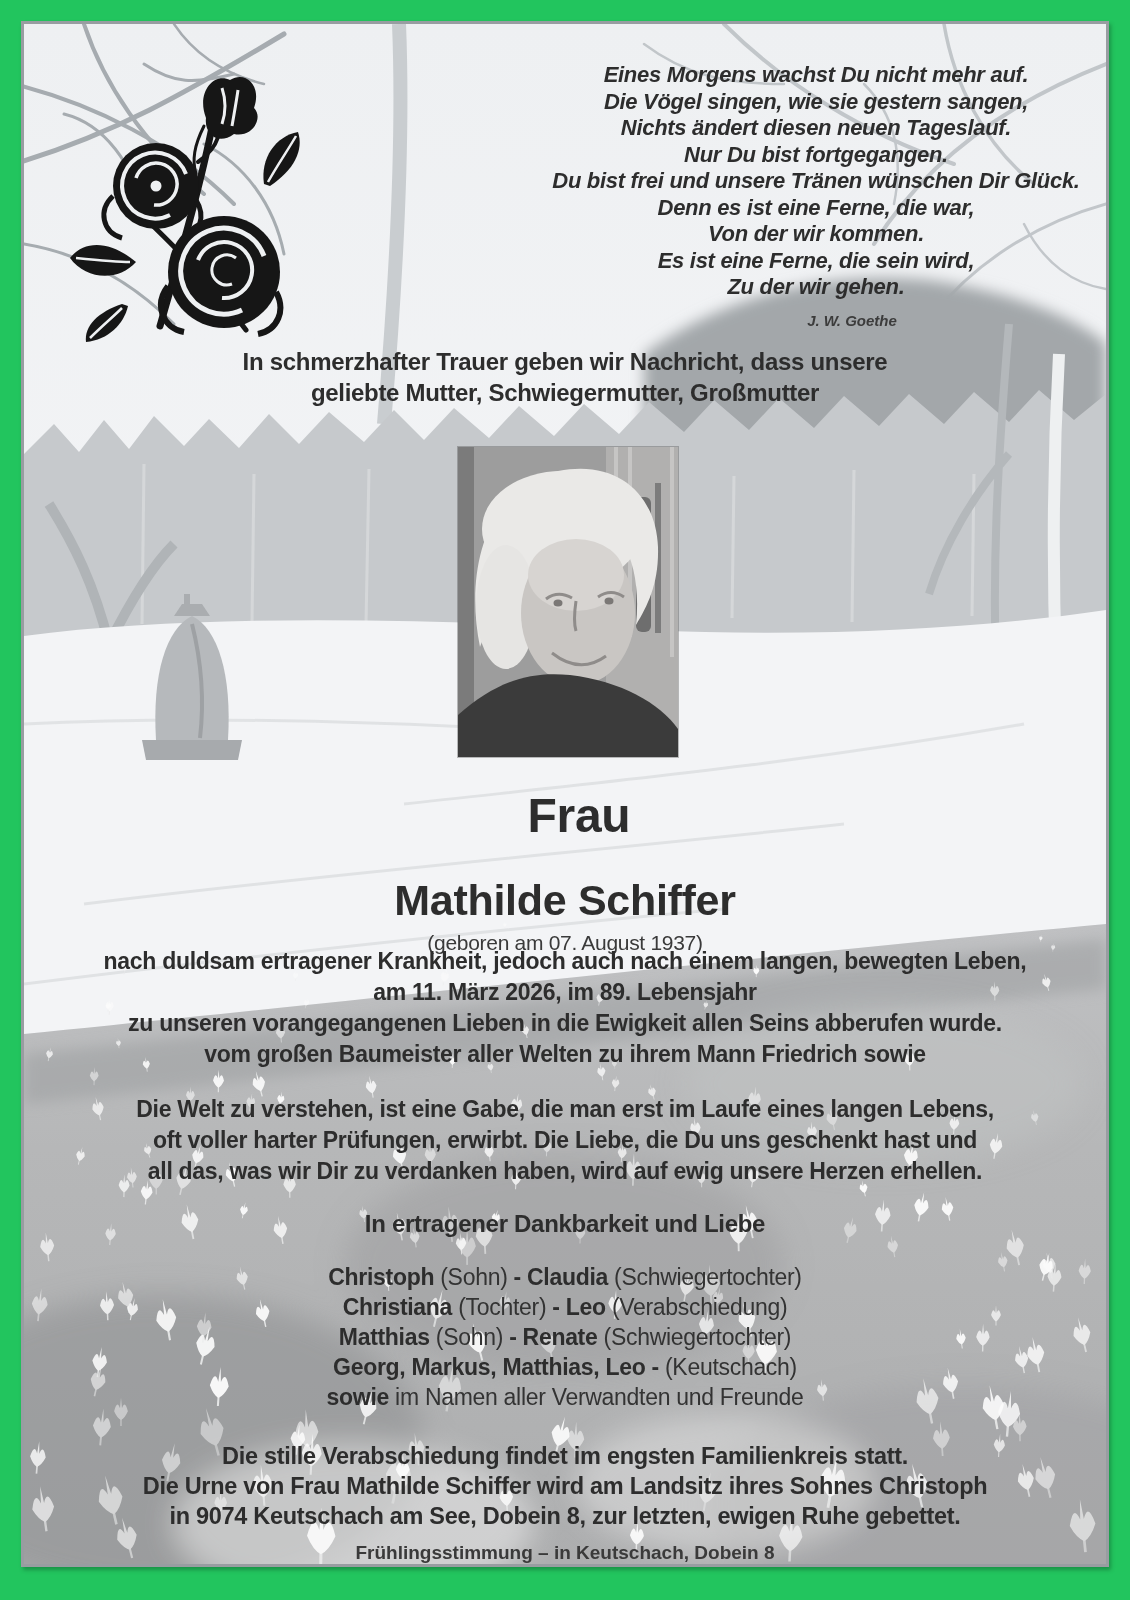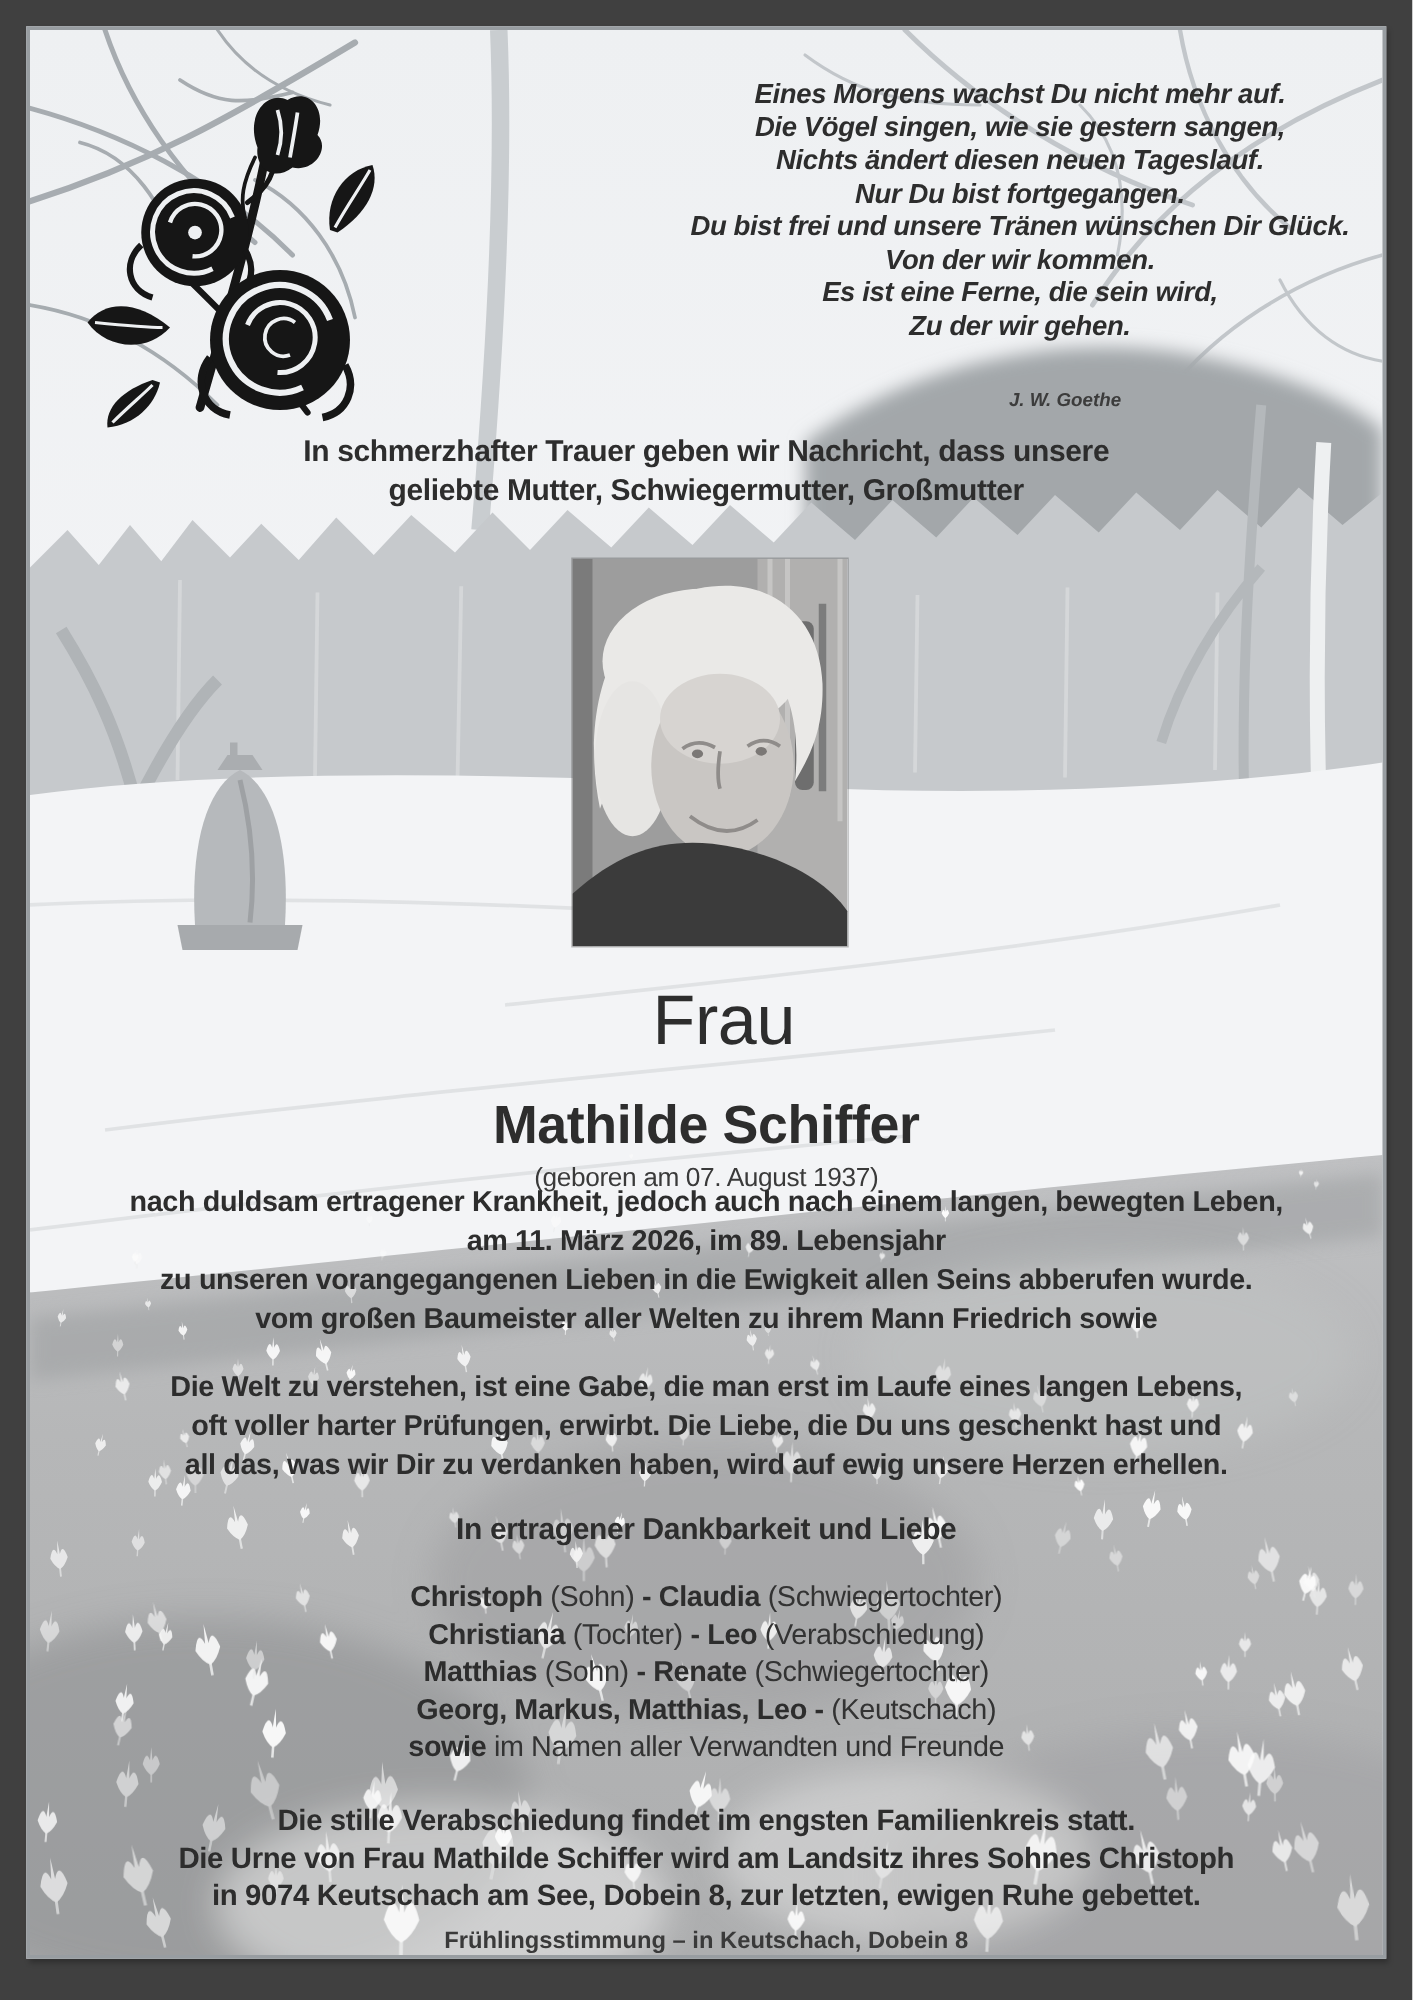--- a/index.html
+++ b/index.html
@@ -1,31 +1,31 @@
 <!DOCTYPE html>
 <html><head>
 <meta charset="utf-8">
 <style>
   html,body{margin:0;padding:0;background:#ffffff;}
-  .page{position:relative;width:1130px;height:1600px;background:#404040;overflow:hidden;
+  .page{position:relative;width:1130px;height:1600px;background:#22c55e;overflow:hidden;
         font-family:"Liberation Sans", sans-serif;}
   .card{position:absolute;left:21px;top:21px;width:1082px;height:1540px;
         border:3px solid #989da1;box-shadow:0 0 0 1px #d6d9db inset, 2px 3px 4px rgba(0,0,0,.25);
         background:#eef0f2;overflow:hidden;}
   .bg{position:absolute;left:0;top:0;width:100%;height:100%;}
   .layer{position:absolute;z-index:3;}
   .txt{color:#2d2d2d;letter-spacing:-0.3px;}
   .center{left:0;width:1082px;text-align:center;}
   .poem{left:500px;width:584px;text-align:center;font-style:italic;font-weight:700;
         font-size:22px;line-height:26.5px;}
   .poem div{white-space:nowrap;}
   .goethe{left:500px;width:584px;text-align:center;font-style:italic;font-weight:700;
           font-size:15px;color:#3c3c3c;padding-left:36px;}
   .intro{font-weight:700;font-size:24px;line-height:31px;}
-  .salutation{font-weight:400;font-size:56px;line-height:48px;margin-left:28px;}
+  .salutation{font-weight:700;font-size:48px;line-height:48px;margin-left:28px;}
   .deceased-name{font-weight:700;font-size:43px;line-height:52px;margin-top:34px;}
   .birth{font-weight:400;font-size:21px;line-height:26px;color:#3a3a3a;margin-top:4px;}
   .para{font-weight:700;font-size:23px;line-height:31px;}
   .thanks{font-weight:700;font-size:24px;}
   .family{font-size:23px;line-height:30px;}
   .family .b{font-weight:700;}
   .family .r{font-weight:400;color:#333333;}
   .closing{font-weight:700;font-size:23.5px;line-height:30px;}
   .caption{font-weight:700;font-size:19px;color:#3a3a3a;}
   .photo{position:absolute;left:434px;top:423px;width:220px;height:310px;z-index:2;
@@ -368,20 +368,21 @@
 
       <path d="M0 310 L0 268 C38 234 72 224 112 228 C162 234 202 256 220 282 L220 310 Z" fill="#3b3b3b"></path>
     </svg>
 
     <div class="layer poem txt" style="top:38px">
       <div>Eines Morgens wachst Du nicht mehr auf.</div>
       <div>Die Vögel singen, wie sie gestern sangen,</div>
       <div>Nichts ändert diesen neuen Tageslauf.</div>
       <div>Nur Du bist fortgegangen.</div>
       <div>Du bist frei und unsere Tränen wünschen Dir Glück.</div>
+      <div>Denn es ist eine Ferne, die war,</div>
       <div>Von der wir kommen.</div>
       <div>Es ist eine Ferne, die sein wird,</div>
       <div>Zu der wir gehen.</div>
     </div>
     <div class="layer goethe" style="top:288px">J. W. Goethe</div>
 
     <div class="layer center intro txt" style="top:322px">
       <div>In schmerzhafter Trauer geben wir Nachricht, dass unsere</div>
       <div>geliebte Mutter, Schwiegermutter, Großmutter</div>
     </div>

